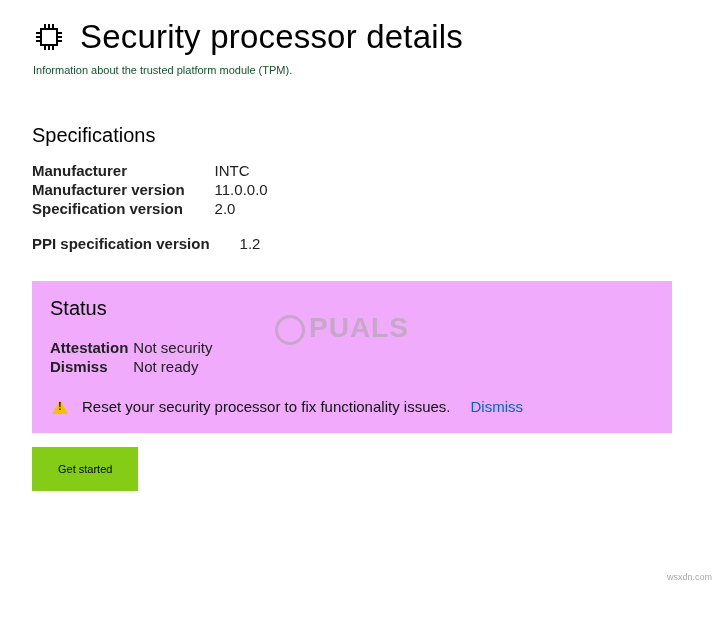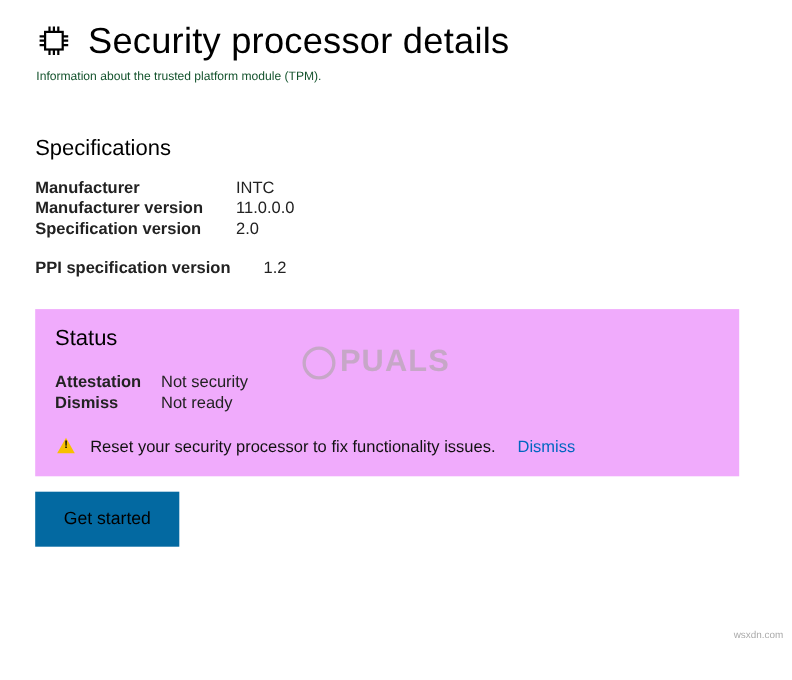--- a/index.html
+++ b/index.html
@@ -65,32 +65,33 @@
   }
   .status-head {
     font-size: 20px;
     font-weight: 400;
     margin-bottom: 18px;
   }
   .status-table { display: table; margin-bottom: 22px; }
   .status-row { display: table-row; }
   .status-label {
     display: table-cell;
-    padding: 1px 18px 1px 0;
+    padding: 1px 5px 1px 0;
     font-weight: 600;
     color: #222;
     white-space: nowrap;
   }
   .status-value {
     display: table-cell;
     padding: 1px 0;
     color: #222;
   }
   .alert-row {
     display: flex;
+    align-items: center;
     gap: 14px;
   }
   .warn-icon {
     width: 0; height: 0;
     border-left: 8px solid transparent;
     border-right: 8px solid transparent;
     border-bottom: 14px solid #f6c000;
     position: relative;
     margin-left: 2px;
     flex: 0 0 auto;
@@ -107,24 +108,24 @@
     color: #000;
   }
   .alert-text { color: #111; }
   .dismiss-link {
     color: #0067c0;
     cursor: pointer;
     margin-left: 6px;
   }
   .get-started-btn {
     display: inline-block;
-    background: #0369a1;
+    background: #84cc16;
     color: #000;
     padding: 16px 26px;
-    font-size: 16px;
+    font-size: 11px;
     border: none;
     cursor: pointer;
     margin-top: 2px;
   }
   .watermark {
     position: absolute;
     left: 275px;
     top: 312px;
     font-size: 28px;
     font-weight: 600;

